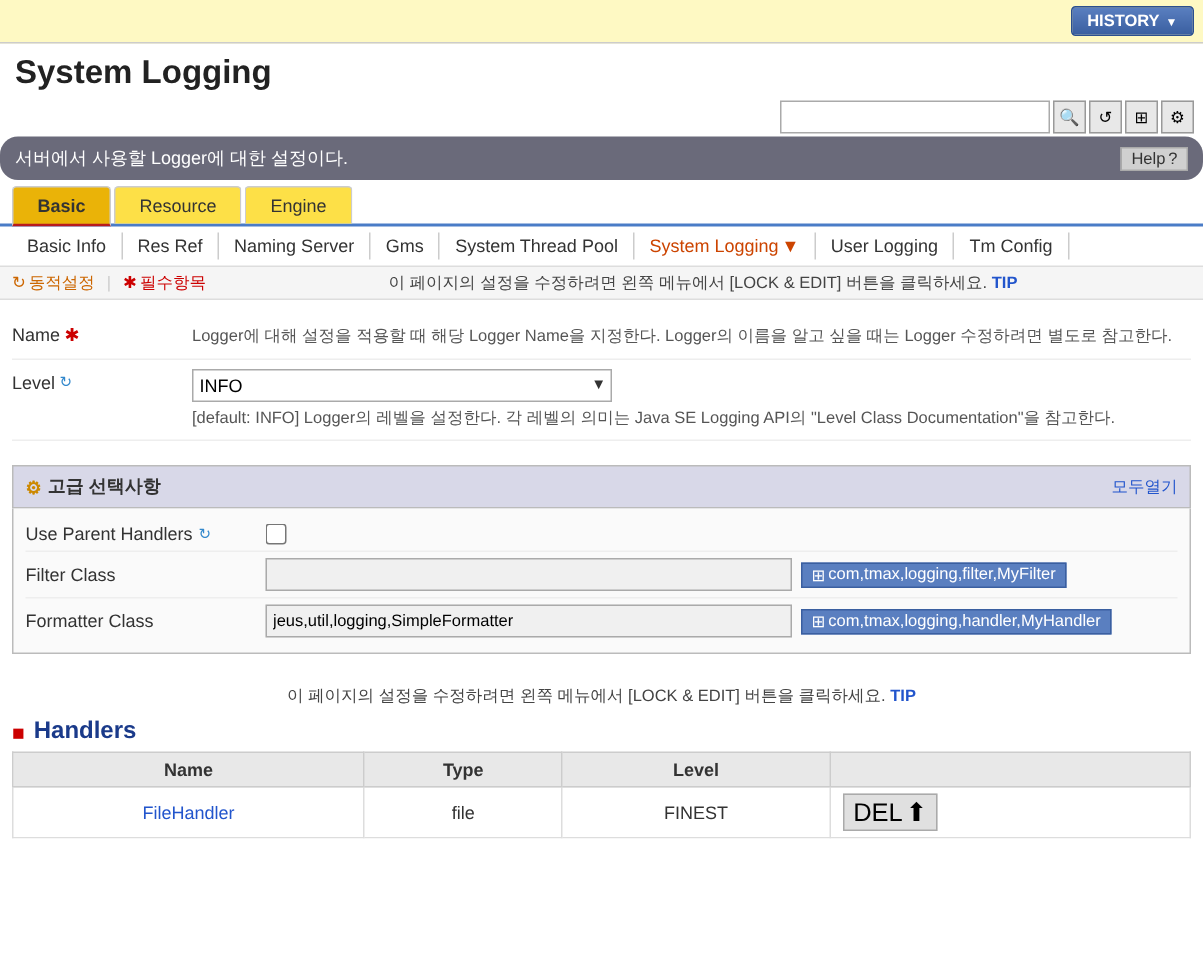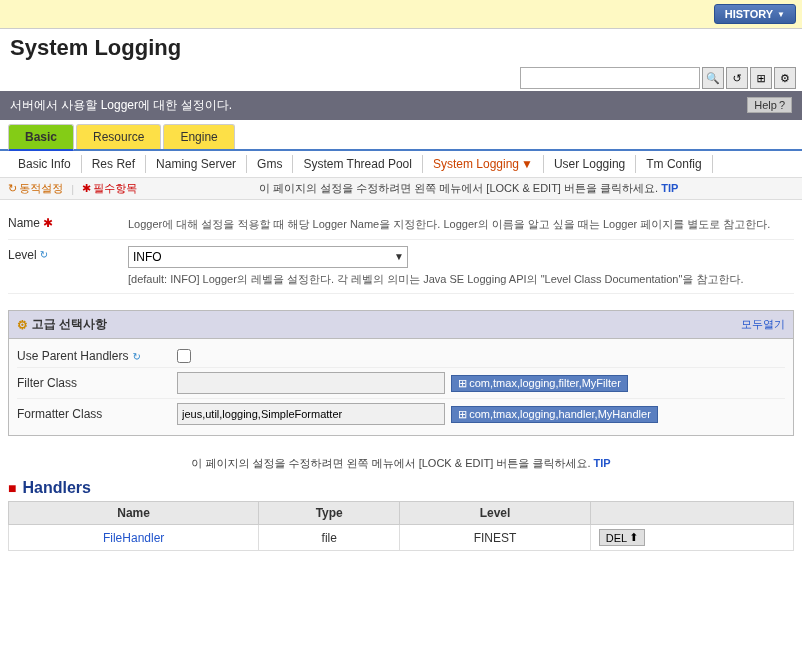--- a/index.html
+++ b/index.html
@@ -9,28 +9,28 @@
     .top-bar { display: flex; justify-content: flex-end; align-items: center; background: #fef9c3; padding: 4px 6px; border-bottom: 1px solid #ccc; }
     .history-btn { background: linear-gradient(180deg, #5a7fc0, #3a5fa0); color: #fff; font-size: 11px; font-weight: bold; padding: 3px 10px; border: 1px solid #2a4f90; border-radius: 3px; cursor: pointer; display: flex; align-items: center; gap: 4px; }
     .history-btn .arrow { font-size: 8px; }
 
     .page-title { font-size: 22px; font-weight: bold; color: #222; padding: 6px 10px 4px; }
 
     .search-bar { display: flex; justify-content: flex-end; align-items: center; padding: 2px 6px; gap: 2px; }
     .search-input { width: 180px; height: 22px; border: 1px solid #aaa; padding: 2px 4px; font-size: 11px; }
     .icon-btn { width: 22px; height: 22px; border: 1px solid #999; background: #e8e8e8; cursor: pointer; display: flex; align-items: center; justify-content: center; font-size: 11px; }
 
-    .help-bar { background: #6a6a7a; color: #fff; padding: 6px 10px; display: flex; align-items: flex-start; justify-content: space-between; }
+    .help-bar { background: #6a6a7a; color: #fff; padding: 6px 10px; display: flex; align-items: flex-end; justify-content: space-between; border-radius: 12px; }
     .help-bar-text { font-size: 12px; }
     .help-btn { background: #d0d0d0; color: #333; border: 1px solid #aaa; padding: 1px 6px; font-size: 11px; cursor: pointer; display: flex; align-items: center; gap: 2px; }
 
     
     .main-tabs { display: flex; border-bottom: 2px solid #4a7cc7; padding: 0 8px; margin-top: 4px; }
     .main-tab { padding: 5px 16px; font-size: 12px; cursor: pointer; border: 1px solid #ccc; border-bottom: none; background: #fde047; margin-right: 2px; border-radius: 3px 3px 0 0; }
-    .main-tab.active { background: #84cc16; border-bottom: 2px solid #1d4ed8; font-weight: bold; margin-bottom: -2px; z-index: 1; }
+    .main-tab.active { background: #eab308; border-bottom: 2px solid #b91c1c; font-weight: bold; margin-bottom: -2px; z-index: 1; }
 
     
     .sub-nav { display: flex; align-items: center; padding: 4px 8px; border-bottom: 1px solid #ddd; gap: 0; }
     .sub-nav-item { padding: 2px 10px; font-size: 12px; color: #333; cursor: pointer; border-right: 1px solid #ccc; }
     .sub-nav-item:first-child { border-left: none; }
     .sub-nav-item.active-dropdown { color: #cc4400; display: flex; align-items: center; gap: 2px; }
 
     
     .info-bar { display: flex; align-items: center; padding: 3px 8px; background: #f5f5f5; border-bottom: 1px solid #ddd; gap: 6px; }
     .info-bar-left { display: flex; align-items: center; gap: 4px; color: #555; font-size: 11px; }
@@ -58,36 +58,36 @@
     .section-header { background: #d8d8e8; padding: 5px 8px; display: flex; align-items: center; justify-content: space-between; border: 1px solid #bbb; margin-top: 8px; }
     .section-header-left { display: flex; align-items: center; gap: 4px; font-size: 12px; font-weight: bold; }
     .section-header-right { font-size: 11px; color: #2255cc; cursor: pointer; }
     .gear-icon { color: #cc8800; }
 
     .advanced-content { border: 1px solid #bbb; border-top: none; padding: 6px 8px; background: #fafafa; }
     .adv-field-row { display: flex; align-items: center; padding: 4px 0; border-bottom: 1px solid #eee; }
     .adv-field-label { width: 160px; font-size: 12px; color: #333; display: flex; align-items: center; gap: 4px; }
     .adv-field-value { flex: 1; display: flex; align-items: center; gap: 6px; }
     .adv-input { height: 22px; border: 1px solid #aaa; padding: 0 4px; font-size: 11px; background: #f0f0f0; }
-    .adv-input-wide { width: 268px; }
+    .adv-input-wide { width: 351px; }
     .adv-btn { background: #5a7fc0; color: #fff; border: 1px solid #3a5fa0; padding: 1px 6px; font-size: 11px; cursor: pointer; display: flex; align-items: center; gap: 2px; white-space: nowrap; }
     .checkbox-input { width: 14px; height: 14px; }
 
     
     .handlers-section { margin-top: 8px; padding: 0 8px; }
     .tip-bar { text-align: center; font-size: 11px; color: #444; padding: 4px 0; }
     .handlers-title { display: flex; align-items: center; gap: 6px; margin: 4px 0; }
     .handlers-title-icon { color: #cc0000; font-size: 14px; }
     .handlers-title-text { font-size: 16px; font-weight: bold; color: #1a3a8a; }
 
     .handlers-table { width: 100%; border-collapse: collapse; margin-top: 4px; }
     .handlers-table th { background: #e8e8e8; border: 1px solid #ccc; padding: 4px 8px; text-align: center; font-size: 12px; }
     .handlers-table td { border: 1px solid #ddd; padding: 4px 8px; font-size: 12px; text-align: center; }
     .handlers-table td:first-child { text-align: center; color: #2255cc; cursor: pointer; }
-    .del-btn { background: #e0e0e0; border: 1px solid #aaa; padding: 1px 6px; font-size: 11px; cursor: pointer; display: flex; align-items: center; gap: 2px; }
+    .del-btn { background: #e0e0e0; border: 1px solid #aaa; padding: 1px 6px; font-size: 17px; cursor: pointer; display: flex; align-items: center; gap: 2px; }
   </style>
 </head>
 <body>
 
 <div class="top-bar">
   <button class="history-btn">
     <span>HISTORY</span>
     <span class="arrow">▼</span>
   </button>
 </div>
@@ -149,21 +149,21 @@
 </div>
 
 <div class="content-area">
 
   <div class="field-row">
     <div class="field-label">
       <span>Name</span>
       <span class="required-star">✱</span>
     </div>
     <div class="field-value">
-      <div class="field-desc">Logger에 대해 설정을 적용할 때 해당 Logger Name을 지정한다. Logger의 이름을 알고 싶을 때는 Logger 페이지를 별도로 참고한다.</div>
+      <div class="field-desc">Logger에 대해 설정을 적용할 때 해당 Logger Name을 지정한다. Logger의 이름을 알고 싶을 때는 Logger 수정하려면 별도로 참고한다.</div>
     </div>
   </div>
 
   <div class="field-row">
     <div class="field-label">
       <span>Level</span>
       <span class="refresh-icon">↻</span>
     </div>
     <div class="field-value">
       <div style="margin-bottom: 3px;">

